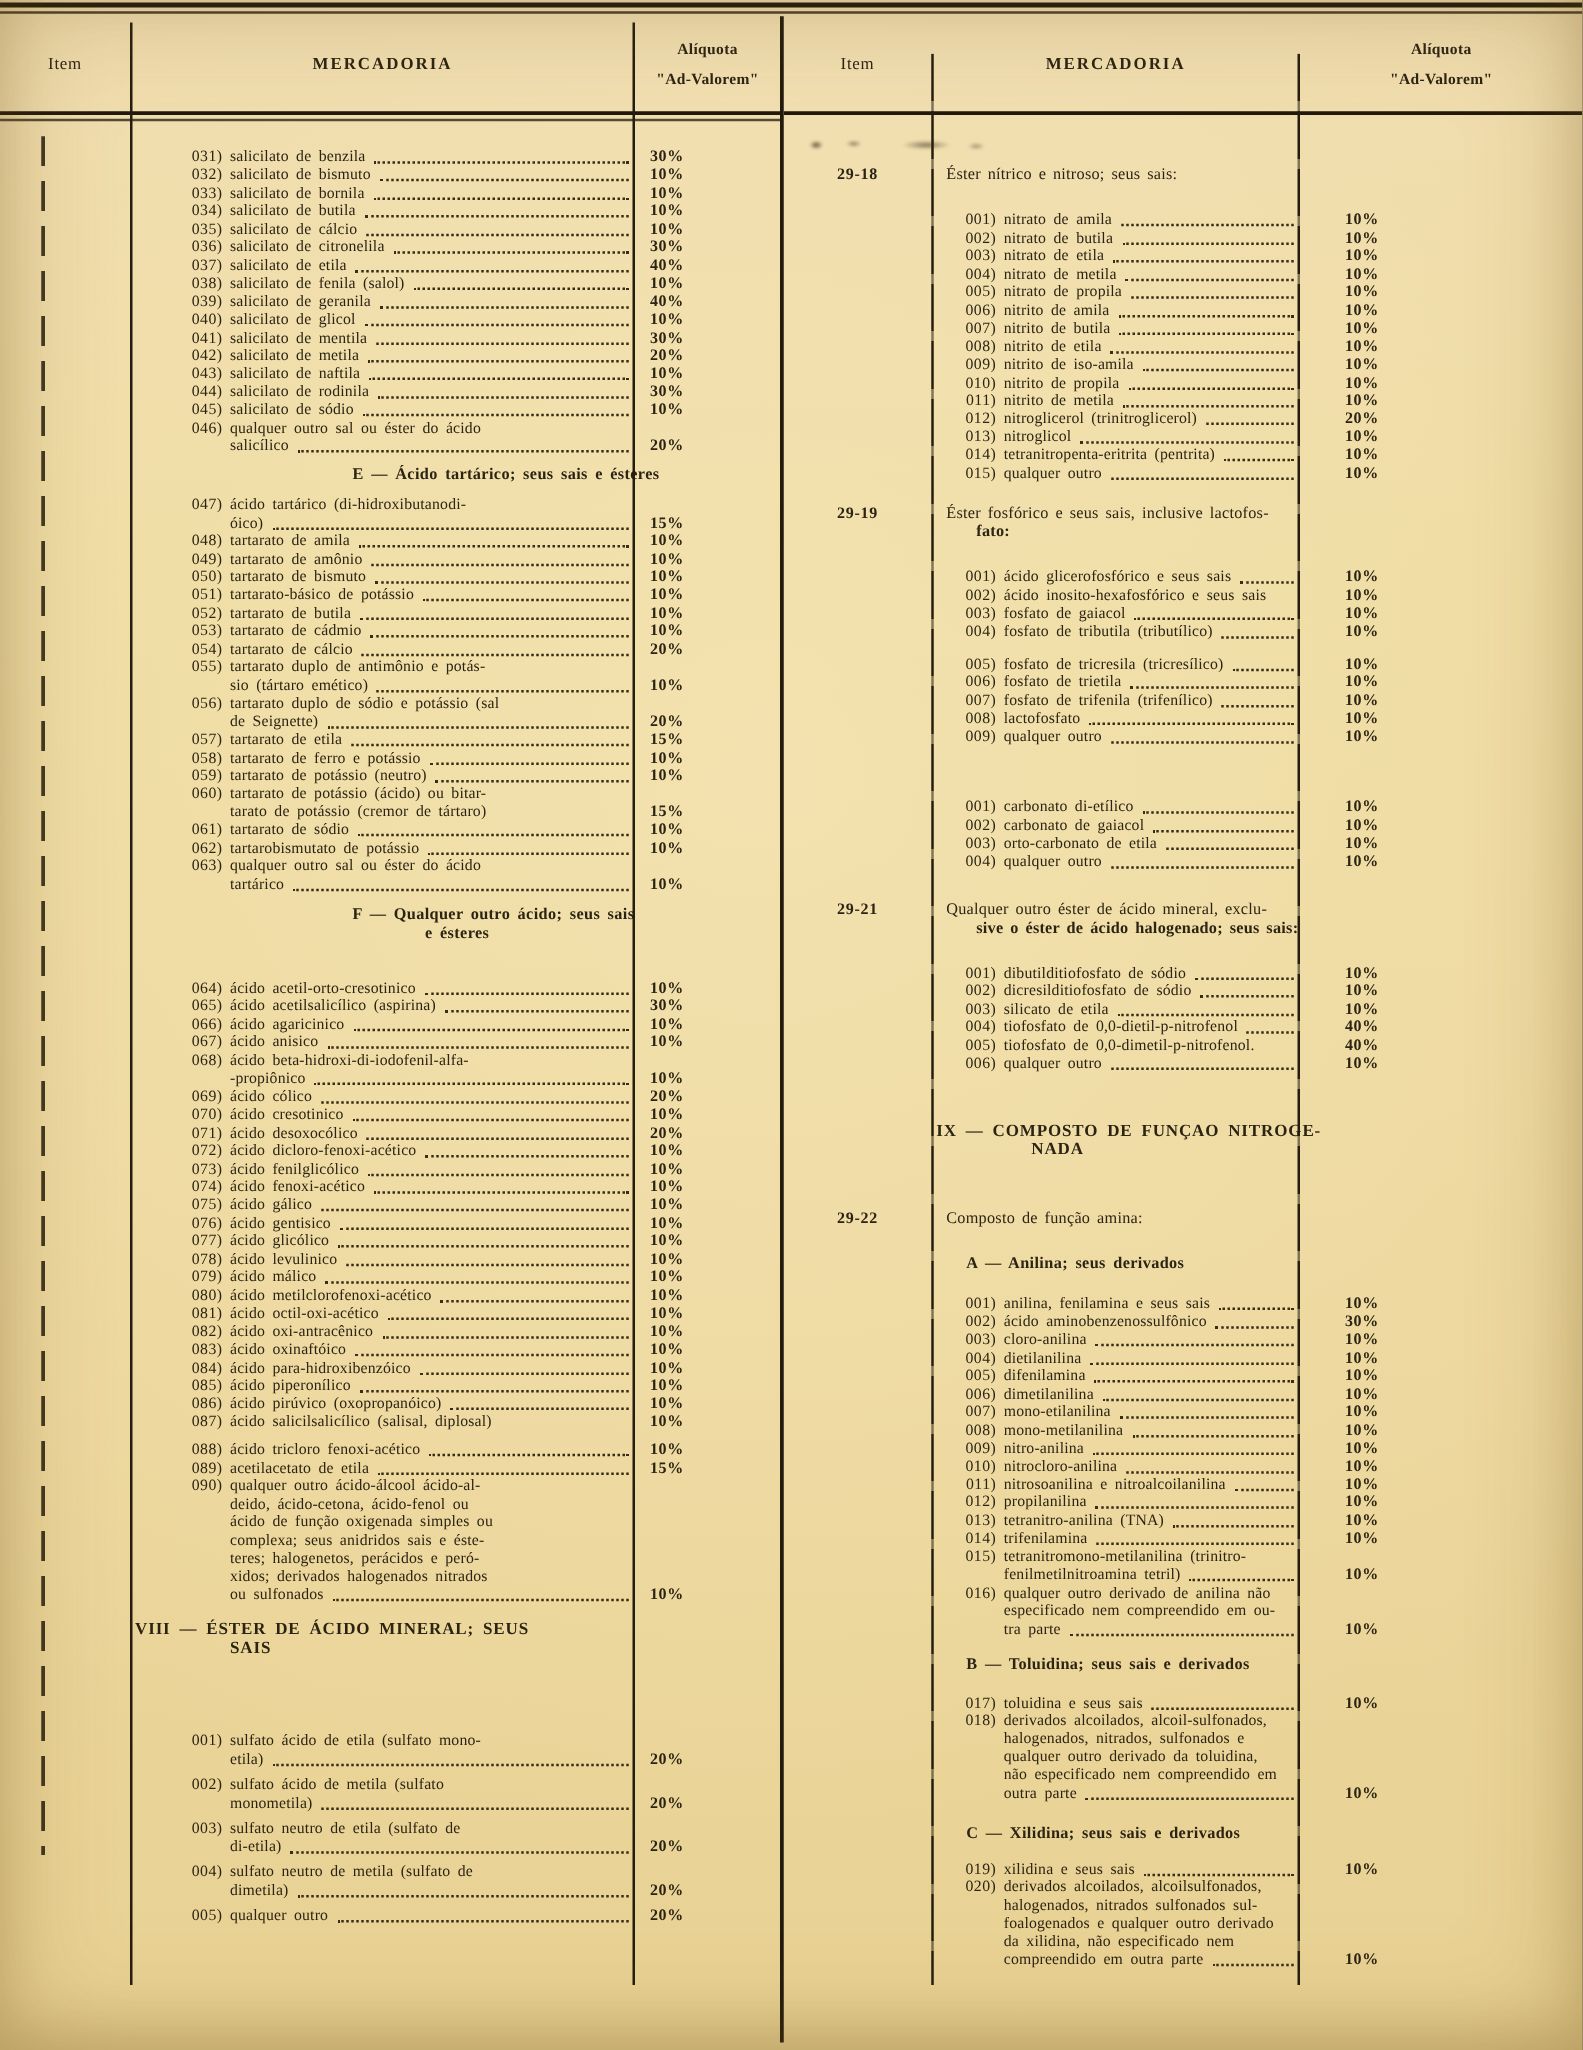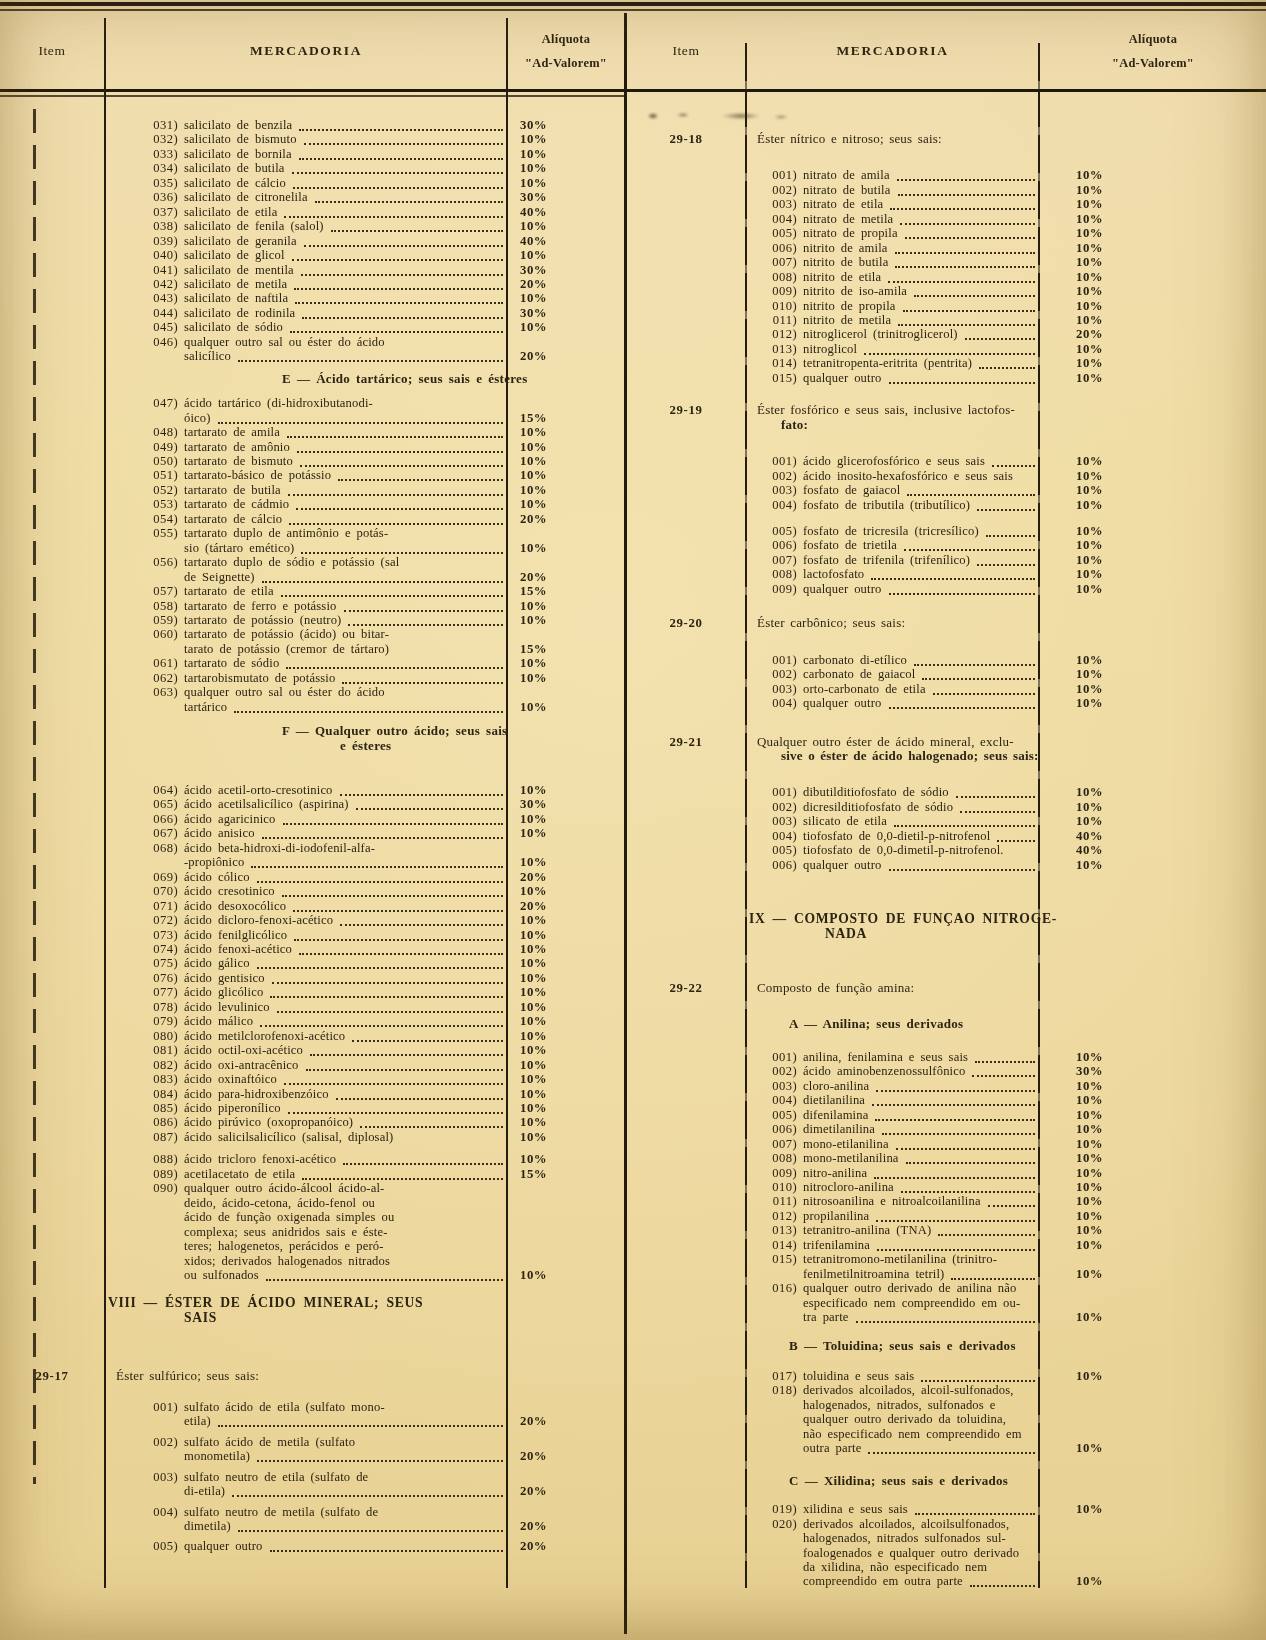--- a/index.html
+++ b/index.html
@@ -46,21 +46,21 @@
   .line{display:flex;}
   .line span{white-space:pre;}
   .leader{flex:1 1 auto;min-width:12px;height:11px;margin:0 2px 0 7px;border-bottom:2.4px dotted #382d17;}
   .pct{grid-column:4;align-self:end;padding-left:12px;font-weight:bold;font-size:12.8px;letter-spacing:.5px;white-space:nowrap;}
   .col.right .pct{padding-left:36px;}
   .gitem{grid-column:1;text-align:center;font-weight:bold;letter-spacing:.6px;font-size:12.8px;}
   .gtxt{grid-column:2/5;padding-left:12px;font-size:13px;word-spacing:2px;letter-spacing:.2px;}
   .gtxt .gcont{padding-left:24px;font-weight:bold;}
   .stxt{grid-column:2/5;padding-left:4px;font-weight:bold;font-size:13.6px;letter-spacing:.7px;word-spacing:3px;}
   .stxt .cont{padding-left:76px;}
-  .htxt{grid-column:2/5;font-weight:bold;font-size:13px;word-spacing:2.4px;letter-spacing:.3px;padding-left:44px;}
+  .htxt{grid-column:2/5;font-weight:bold;font-size:13px;word-spacing:2.4px;letter-spacing:.3px;padding-left:28px;}
   .htxt.deep{padding-left:178px;}
   .htxt .cont{padding-left:58px;}
   .spacer{width:100%;}
   .smudge{grid-column:1/3;height:13px;margin:1px 0 0 14px;width:160px;filter:blur(1.2px);
     background:
       radial-gradient(ellipse 8px 5px at 12px 7px, rgba(45,35,15,.75), transparent 70%),
       radial-gradient(ellipse 9px 4px at 42px 6px, rgba(45,35,15,.5), transparent 70%),
       radial-gradient(ellipse 26px 5px at 100px 7px, rgba(45,35,15,.55), transparent 75%),
       radial-gradient(ellipse 10px 4px at 140px 8px, rgba(45,35,15,.4), transparent 70%);}
 </style>
@@ -739,26 +739,20 @@
             <div class="pct">10%</div>
           </div>
           <div class="spacer" style="height: 14px;"></div>
           <div class="row">
             <div class="stxt">
               <div>VIII — ÉSTER DE ÁCIDO MINERAL; SEUS</div>
               <div class="cont">SAIS</div>
             </div>
           </div>
           <div class="spacer" style="height: 44px;"></div>
-          <div class="row">
-            <div class="gitem">29-17</div>
-            <div class="gtxt">
-              <div>Éster sulfúrico; seus sais:</div>
-            </div>
-          </div>
           <div class="spacer" style="height: 16px;"></div>
           <div class="row">
             <div class="num">001)</div>
             <div class="txt">
               <div class="line">
                 <span>sulfato ácido de etila (sulfato mono-</span>
               </div>
               <div class="line">
                 <span>etila)</span>
                 <span class="leader"></span>
@@ -1091,26 +1085,20 @@
             <div class="num">009)</div>
             <div class="txt">
               <div class="line">
                 <span>qualquer outro</span>
                 <span class="leader"></span>
               </div>
             </div>
             <div class="pct">10%</div>
           </div>
           <div class="spacer" style="height: 20px;"></div>
-          <div class="row">
-            <div class="gitem">29-20</div>
-            <div class="gtxt">
-              <div>Éster carbônico; seus sais:</div>
-            </div>
-          </div>
           <div class="spacer" style="height: 22px;"></div>
           <div class="row">
             <div class="num">001)</div>
             <div class="txt">
               <div class="line">
                 <span>carbonato di-etílico</span>
                 <span class="leader"></span>
               </div>
             </div>
             <div class="pct">10%</div>

